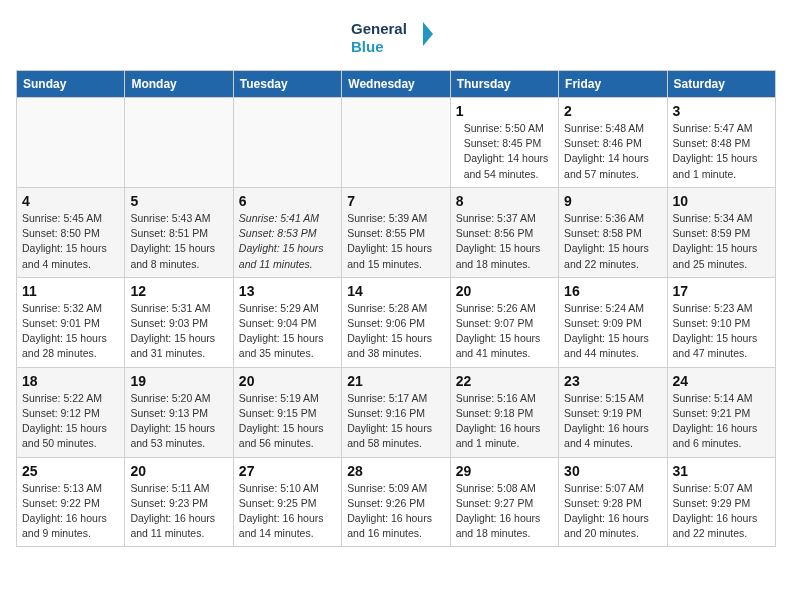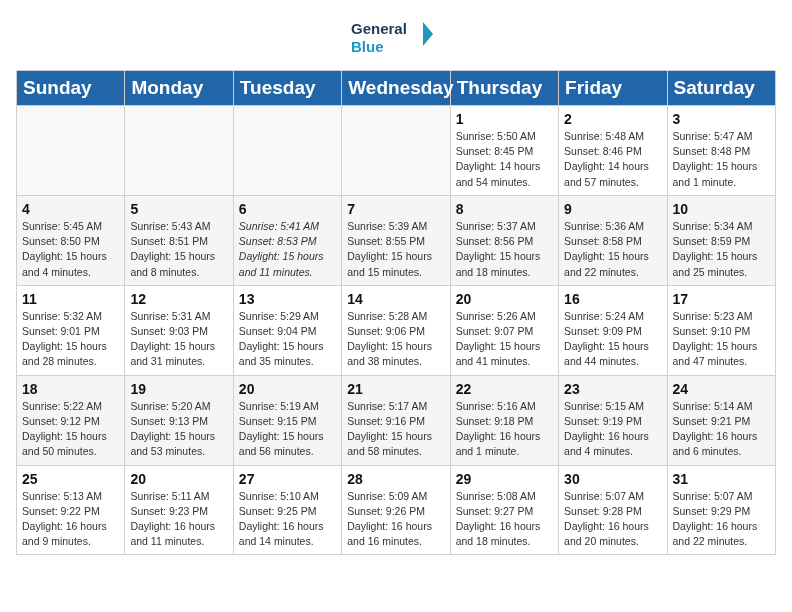--- a/index.html
+++ b/index.html
@@ -36,21 +36,21 @@
     table {
       width: 100%;
       border-collapse: collapse;
       table-layout: fixed;
     }
     th {
       background: #2266aa;
       color: #fff;
       text-align: left;
       padding: 6px 6px;
-      font-size: 19px;
+      font-size: 12px;
       font-weight: bold;
       border: 1px solid #ccc;
     }
     td {
       vertical-align: top;
       padding: 5px 5px;
       font-size: 11px;
       color: #222;
       border: 1px solid #d0d0d0;
       height: 85px;
@@ -104,21 +104,21 @@
       </tr>
   </thead>
   <tbody id="calendar-body">
   <tr>
         <td class="empty-cell"></td>
         <td class="empty-cell"></td>
         <td class="empty-cell"></td>
         <td class="empty-cell"></td>
         <td>
           <div class="day-num">1</div>
-          <div class="day-info" style="white-space: pre-line;">Sunrise: 5:50 AM
+          <div class="day-info" style="white-space: pre-line; margin-left: 8px;">Sunrise: 5:50 AM
 Sunset: 8:45 PM
 Daylight: 14 hours
 and 54 minutes.</div>
         </td>
         <td>
           <div class="day-num">2</div>
           <div class="day-info" style="white-space: pre-line;">Sunrise: 5:48 AM
 Sunset: 8:46 PM
 Daylight: 14 hours
 and 57 minutes.</div>

